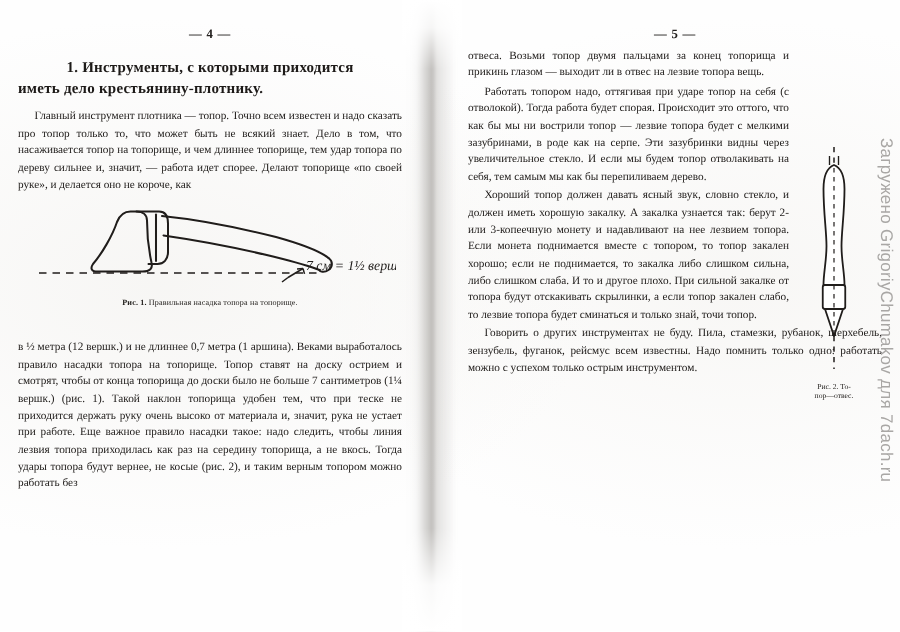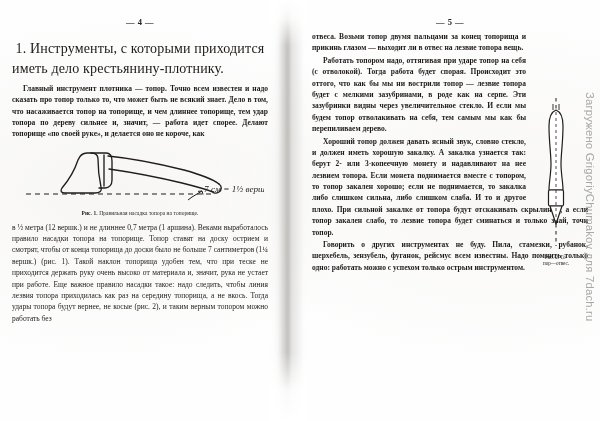--- a/index.html
+++ b/index.html
@@ -70,43 +70,43 @@
     font-size: 8.5px;
     color: #23201e;
     letter-spacing: 0.5px;
     font-weight: 700;
   }
   .page-left .folio  { margin-top: 17px; }
   .page-right .folio { margin-top: 17px; }
 
   .chapter-title {
     margin: 12px 12px 0 12px;
-    font-size: 14px;
-    font-weight: 400;
+    font-size: 10px;
+    font-weight: 700;
     color: #1d1a18;
     text-align: center;
     line-height: 1.42;
     letter-spacing: 0.15px;
   }
   .chapter-title .ln1 { display: block; text-align: center; }
   .chapter-title .ln2 { display: block; text-align: left; }
 
   .body-col {
     margin: 0 12px;
     font-size: 7.5px;
     line-height: 1.52;
     color: #1e1b19;
     text-align: justify;
   }
   .body-col p {
     margin: 0 0 1px 0;
     text-indent: 11px;
   }
   .body-col p.no-indent { text-indent: 0; }
-  .para-gap { margin-top: 4px; font-weight: bold; }
+  .para-gap { margin-top: 4px; }
 
   
   .fig1-wrap {
     margin: 7px 0 0 0;
     text-align: center;
   }
   .fig1-caption {
     margin-top: 3px;
     font-size: 5.4px;
     color: #25221f;
@@ -207,21 +207,21 @@
         </g>
 
         <text x="188" y="45" font-family="Liberation Serif, serif" font-size="9.2" font-style="italic" fill="#201d1b" id="fig1-annot">7 см = 1½ вершк.</text>
       </svg>
       <div class="fig1-caption">
         <span class="lab">Рис. 1.</span>
         <span>Правильная насадка топора на топорище.</span>
       </div>
     </div>
 
-    <div class="body-col" style="margin-top:6px;">
+    <div class="body-col" style="margin-top:20px;">
       <p class="no-indent">в ½ метра (12 вершк.) и не длиннее 0,7 метра (1 аршина). Веками выработалось правило насадки топора на топорище. Топор ставят на доску острием и смотрят, чтобы от конца топорища до доски было не больше 7 сантиметров (1¼ вершк.) (рис. 1). Такой наклон топорища удобен тем, что при теске не приходится держать руку очень высоко от материала и, значит, рука не устает при работе. Еще важное правило насадки такое: надо следить, чтобы линия лезвия топора приходилась как раз на середину топорища, а не вкось. Тогда удары топора будут вернее, не косые (рис. 2), и таким верным топором можно работать без</p>
     </div>
   </div>
 
   <div class="gutter"></div>
   <div class="gutter-fade-top"></div>
   <div class="gutter-fade-bot"></div>
 
   <div class="page page-right">
 

